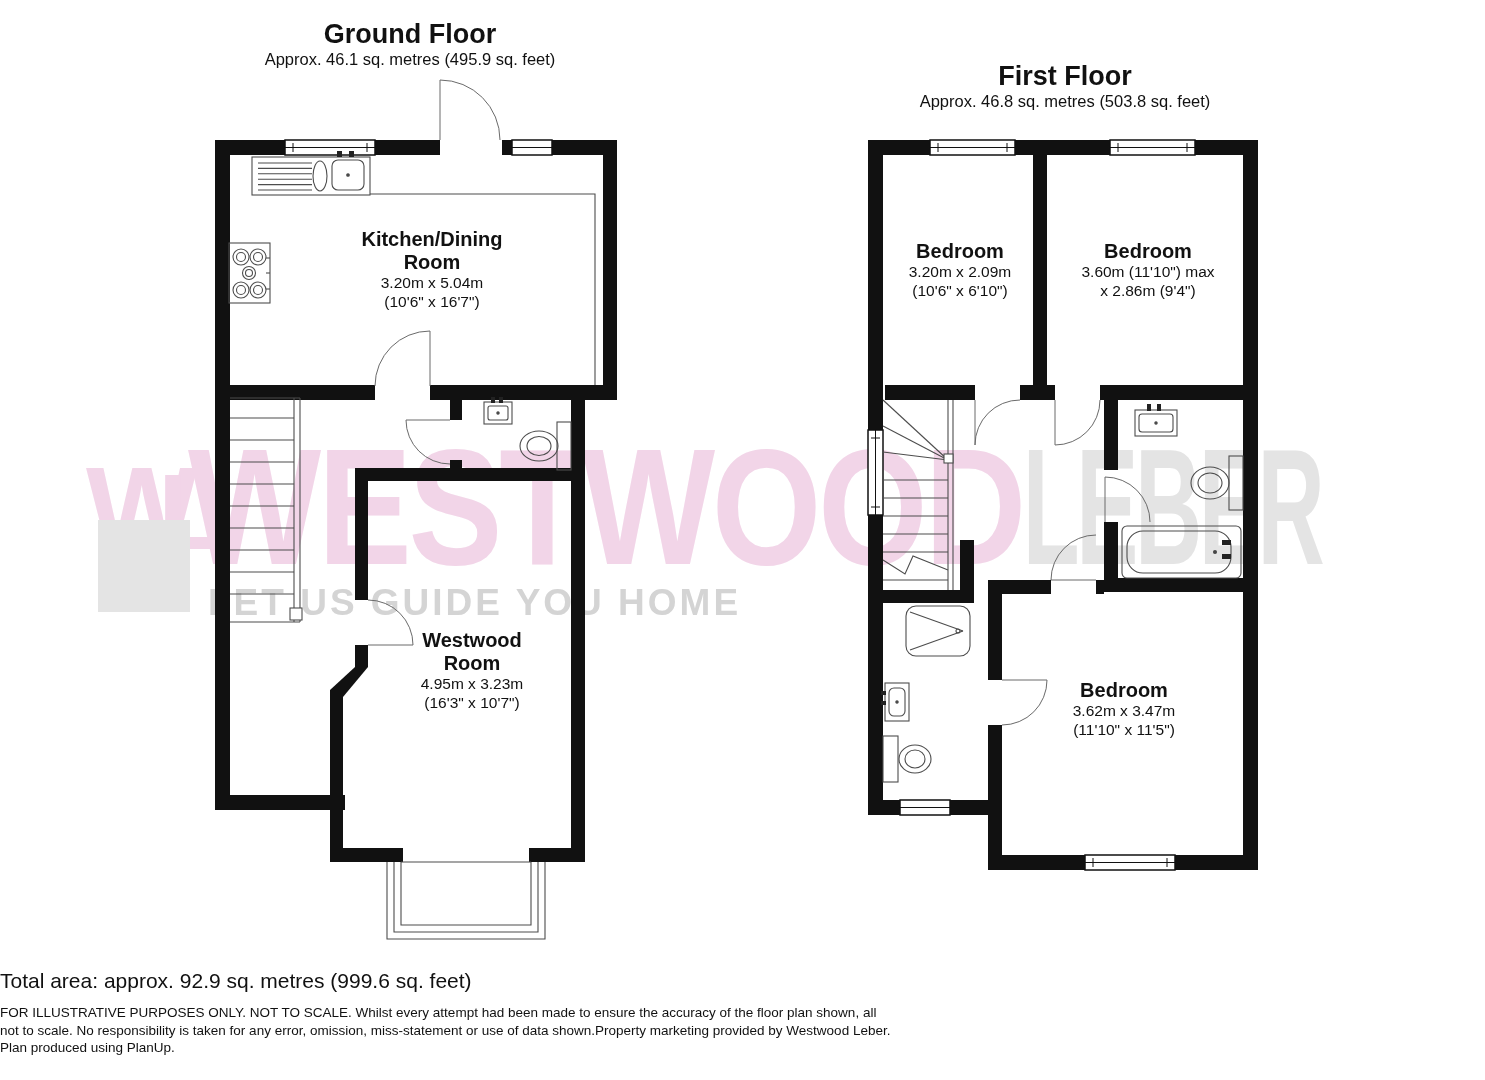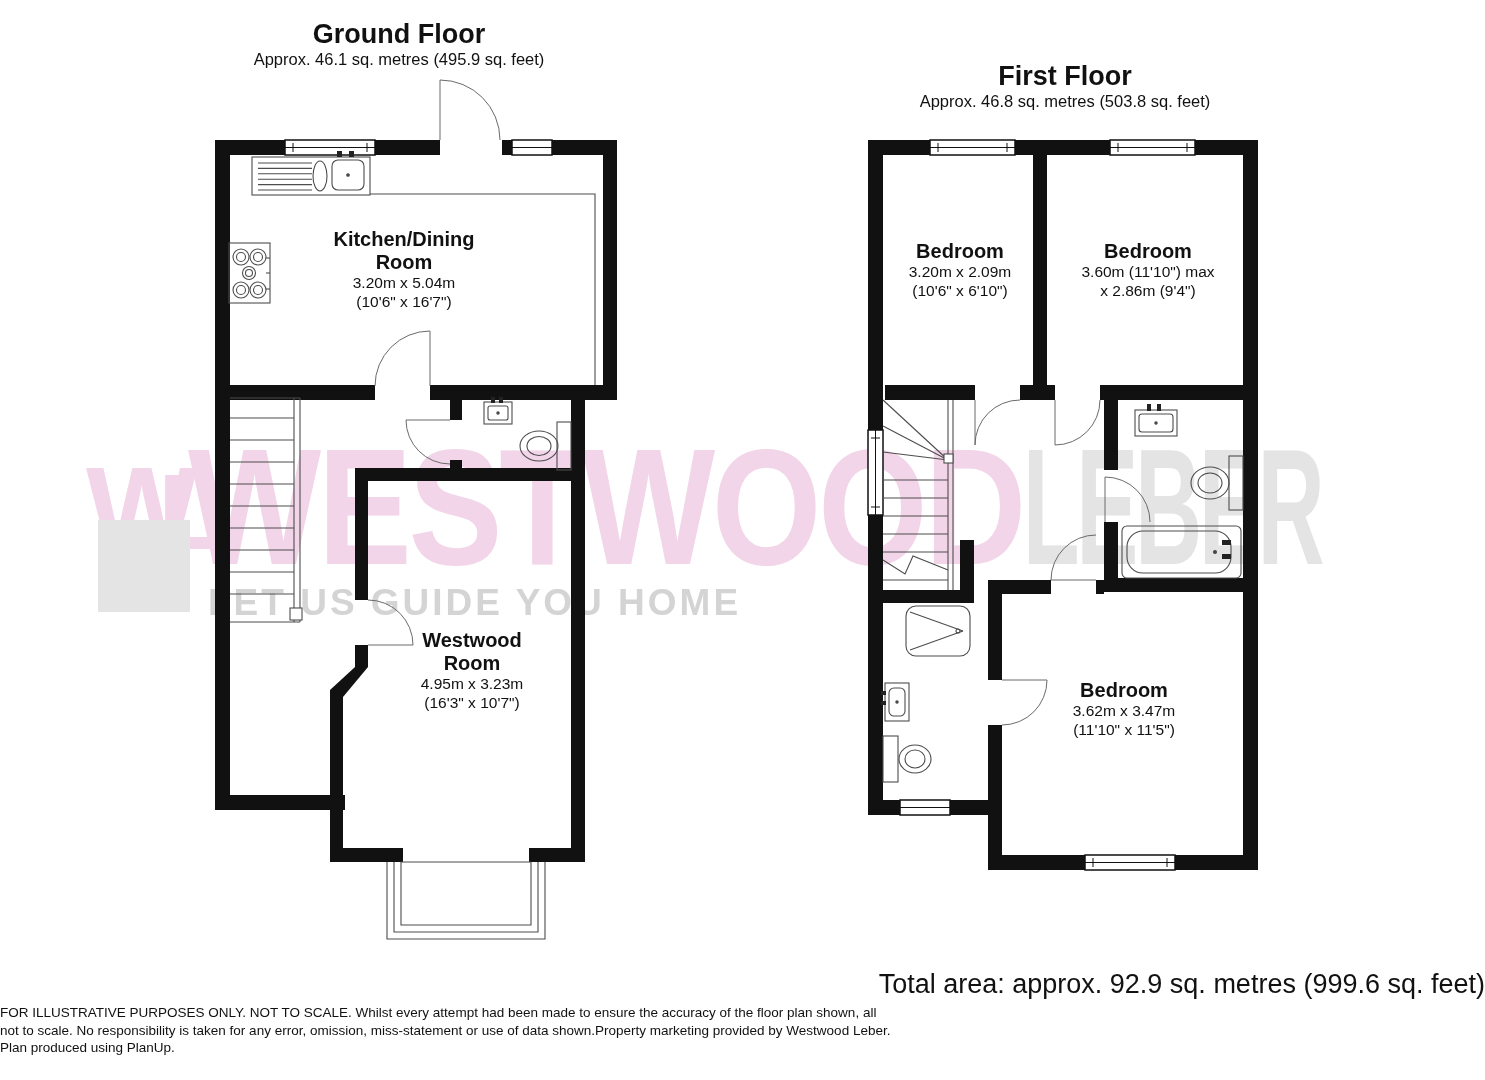--- a/index.html
+++ b/index.html
@@ -28,39 +28,39 @@
   .fix{fill:none;stroke:#4d4d4d;stroke-width:1.1}
   .fixf{fill:#222;stroke:none}
   .arc{fill:none;stroke:#6a6a6a;stroke-width:1}
   .win{fill:#fff;stroke:#111;stroke-width:1.5}
   .winl{stroke:#111;stroke-width:1}
   
   .room-label{position:absolute;transform:translateX(-50%);text-align:center;z-index:3;white-space:nowrap}
   .room-name{font-weight:bold;font-size:20px;line-height:1.15}
   .room-dims{font-size:15.5px;line-height:1.22}
   
-  .total-area{position:absolute;left:0;right:0;top:969px;text-align:right;
-              font-size:27px;z-index:4}
+  .total-area{position:absolute;left:0;right:0;top:969px;text-align:left;
+              font-size:21px;z-index:4}
   .disclaimer{position:absolute;left:0;right:0;top:1004px;
               font-size:13.5px;line-height:1.3;z-index:4}
 </style>
 </head>
 <body>
 
 <div class="wm wm-logo">
   <span class="lw" style="color: rgb(242, 213, 232);">W</span>
   <span class="ll" style="color: rgb(242, 213, 232);">L</span>
   <span class="lblock" style="background-color: rgb(228, 228, 228);"></span>
 </div>
 <div class="wm wm-big">
   <span style="color: rgb(242, 213, 232);">WESTWOOD</span><span class="wm-leber" style="color: rgb(228, 228, 228);">LEBER</span>
 </div>
 <div class="wm wm-tag" style="color: rgb(212, 212, 212);">LET US GUIDE YOU HOME</div>
 
-<div class="floor-head" style="left:184px;top:20px;width:430px">
+<div class="floor-head" style="left:195px;top:20px;width:430px">
   <div class="floor-title">Ground Floor</div>
   <div class="floor-sub">Approx. 46.1 sq. metres (495.9 sq. feet)</div>
 </div>
 <div class="floor-head" style="left:860px;top:62px;width:410px">
   <div class="floor-title">First Floor</div>
   <div class="floor-sub">Approx. 46.8 sq. metres (503.8 sq. feet)</div>
 </div>
 
 <svg class="plan" style="left:200px;top:70px" width="430" height="880" viewBox="0 -20 430 880">
   <g>
@@ -310,21 +310,21 @@
     <rect class="fixf" x="21" y="551" width="5" height="4"></rect>
     <rect class="fixf" x="21" y="561" width="5" height="4"></rect>
   </g>
   <g class="fix">
     <rect x="23" y="596" width="15" height="46"></rect>
     <ellipse cx="55" cy="619" rx="16" ry="14"></ellipse>
     <ellipse cx="55" cy="619" rx="10" ry="9"></ellipse>
   </g>
 </svg>
 
-<div class="room-label" style="left:404px;top:228px">
+<div class="room-label" style="left:432px;top:228px">
   <div class="room-name">Kitchen/Dining</div>
   <div class="room-name">Room</div>
   <div class="room-dims">3.20m x 5.04m</div>
   <div class="room-dims">(10'6" x 16'7")</div>
 </div>
 
 <div class="room-label" style="left:472px;top:629px">
   <div class="room-name">Westwood</div>
   <div class="room-name">Room</div>
   <div class="room-dims">4.95m x 3.23m</div>

